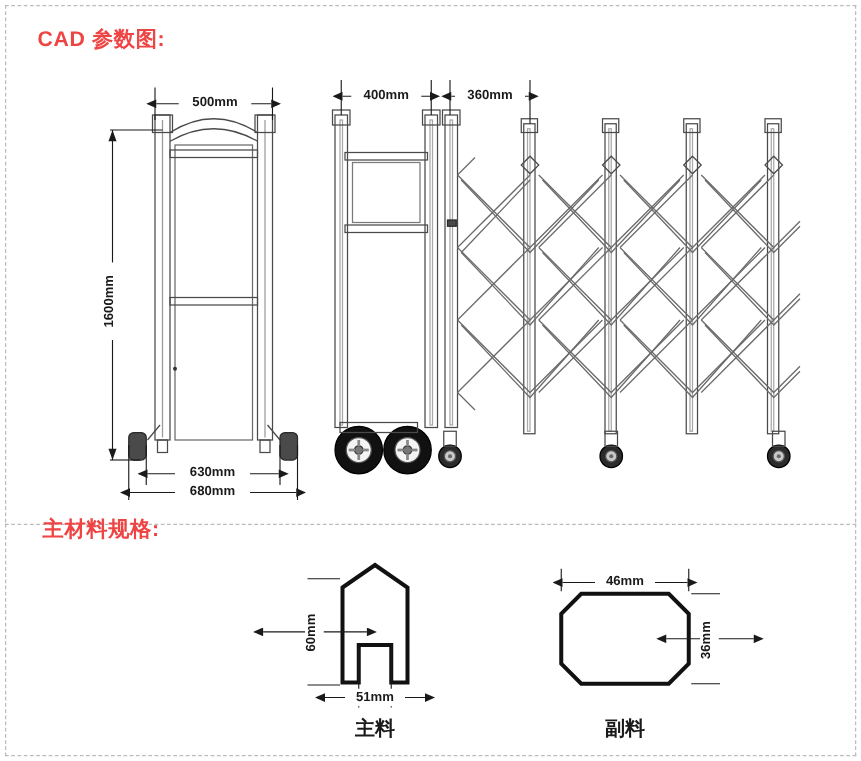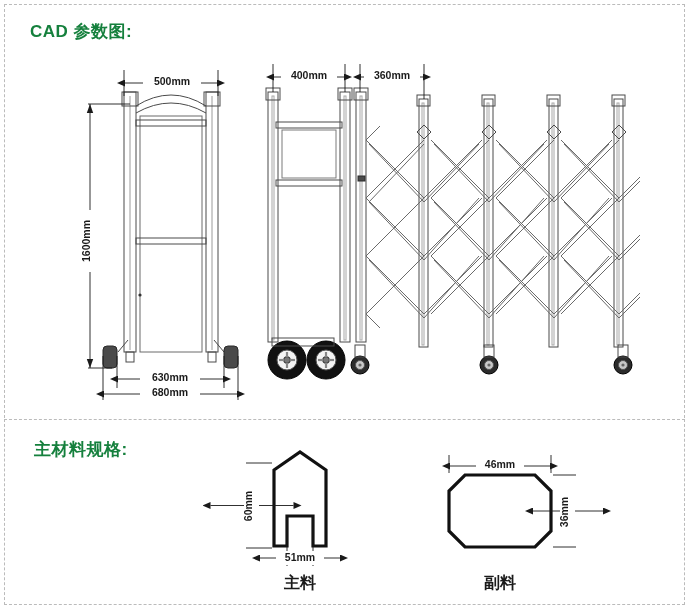--- a/index.html
+++ b/index.html
@@ -37,25 +37,25 @@
     top: 419px;
     width: 681px;
     height: 186px;
     border-top: 1px dashed #bbbbbb;
   }
   .heading {
     position: absolute;
     font-size: 17px;
     font-weight: bold;
     letter-spacing: 0.5px;
-    color: #15803d;
+    color: #ef4444;
     white-space: nowrap;
   }
   #cad-heading { left: 30px; top: 20px; }
-  #material-heading { left: 34px; top: 438px; }
+  #material-heading { left: 34px; top: 412px; }
 
   svg { display: block; }
   #drawing {
     position: absolute;
     left: 0;
     top: 0;
   }
   .dimtext {
     font-family: "Liberation Sans", "DejaVu Sans", sans-serif;
     font-size: 10.5px;

